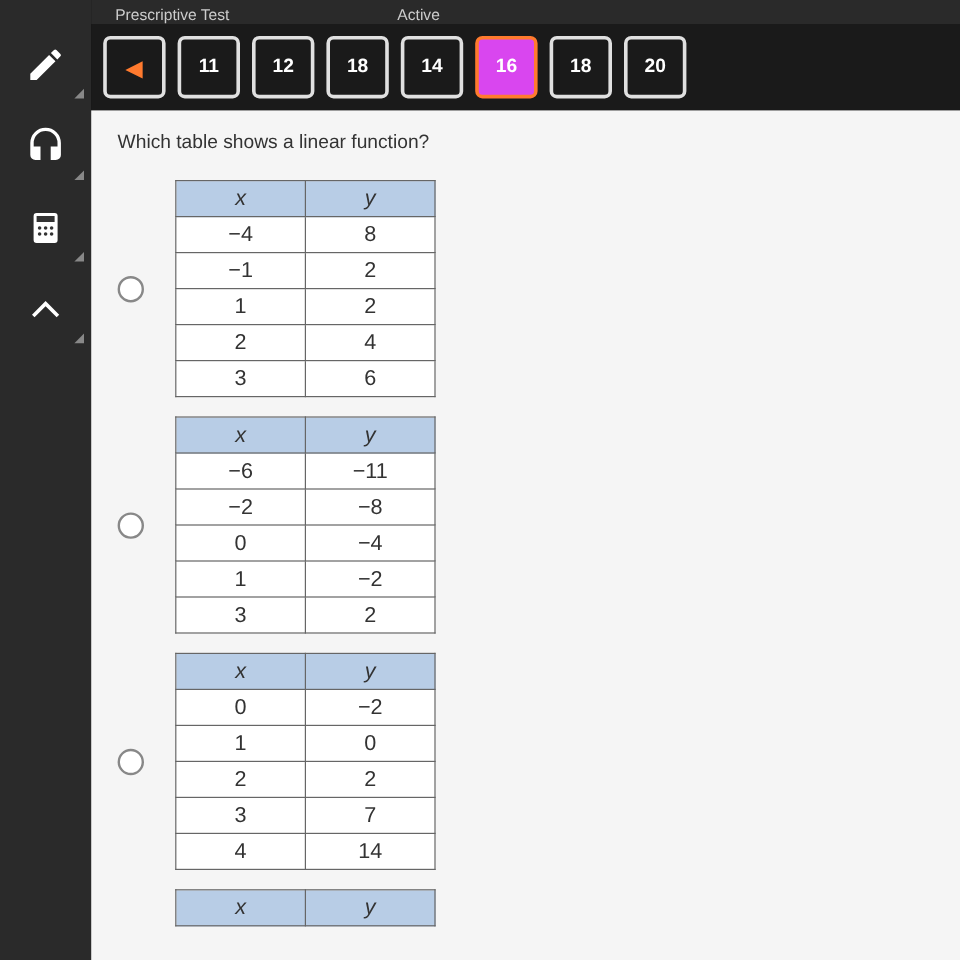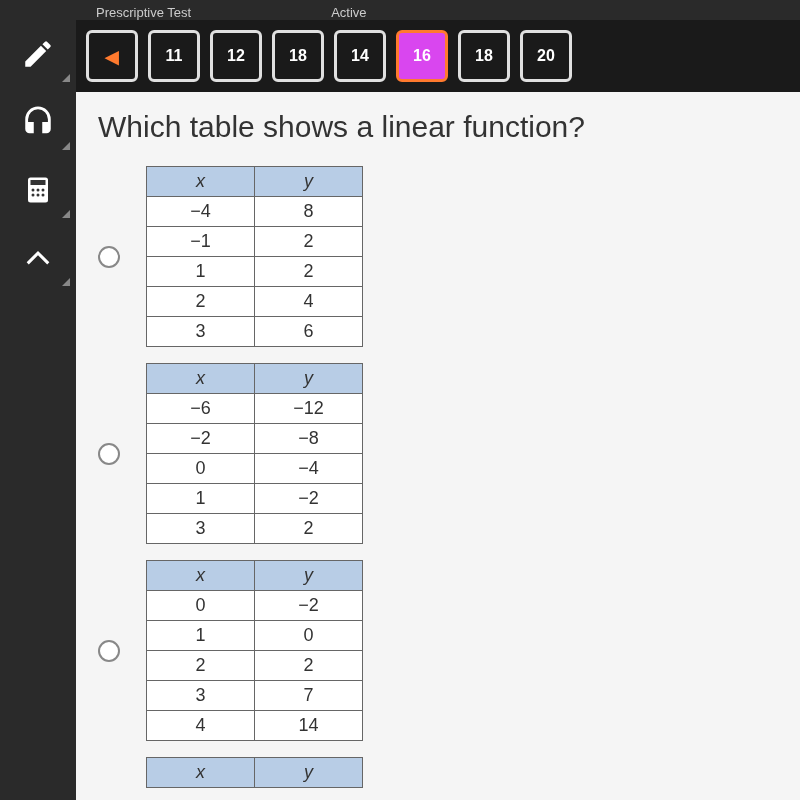--- a/index.html
+++ b/index.html
@@ -84,21 +84,21 @@
       color: #ff7a2e;
       font-size: 26px;
     }
     .content {
       flex: 1;
       background: #f5f5f5;
       padding: 18px 22px;
       overflow: hidden;
     }
     .question {
-      font-size: 30px;
+      font-size: 16px;
       color: #333;
       margin-bottom: 22px;
     }
     .option {
       display: flex;
       align-items: center;
       gap: 26px;
       margin-bottom: 16px;
     }
     .radio {
@@ -216,21 +216,21 @@
     <div class="option">
       <div class="radio"></div>
       <table class="data-table">
         <tbody>
             <tr>
               <th>x</th>
               <th>y</th>
             </tr>
         <tr>
               <td>−6</td>
-              <td>−12</td>
+              <td>−11</td>
             </tr>
         <tr>
               <td>−2</td>
               <td>−8</td>
             </tr>
         <tr>
               <td>0</td>
               <td>−4</td>
             </tr>
         <tr>

